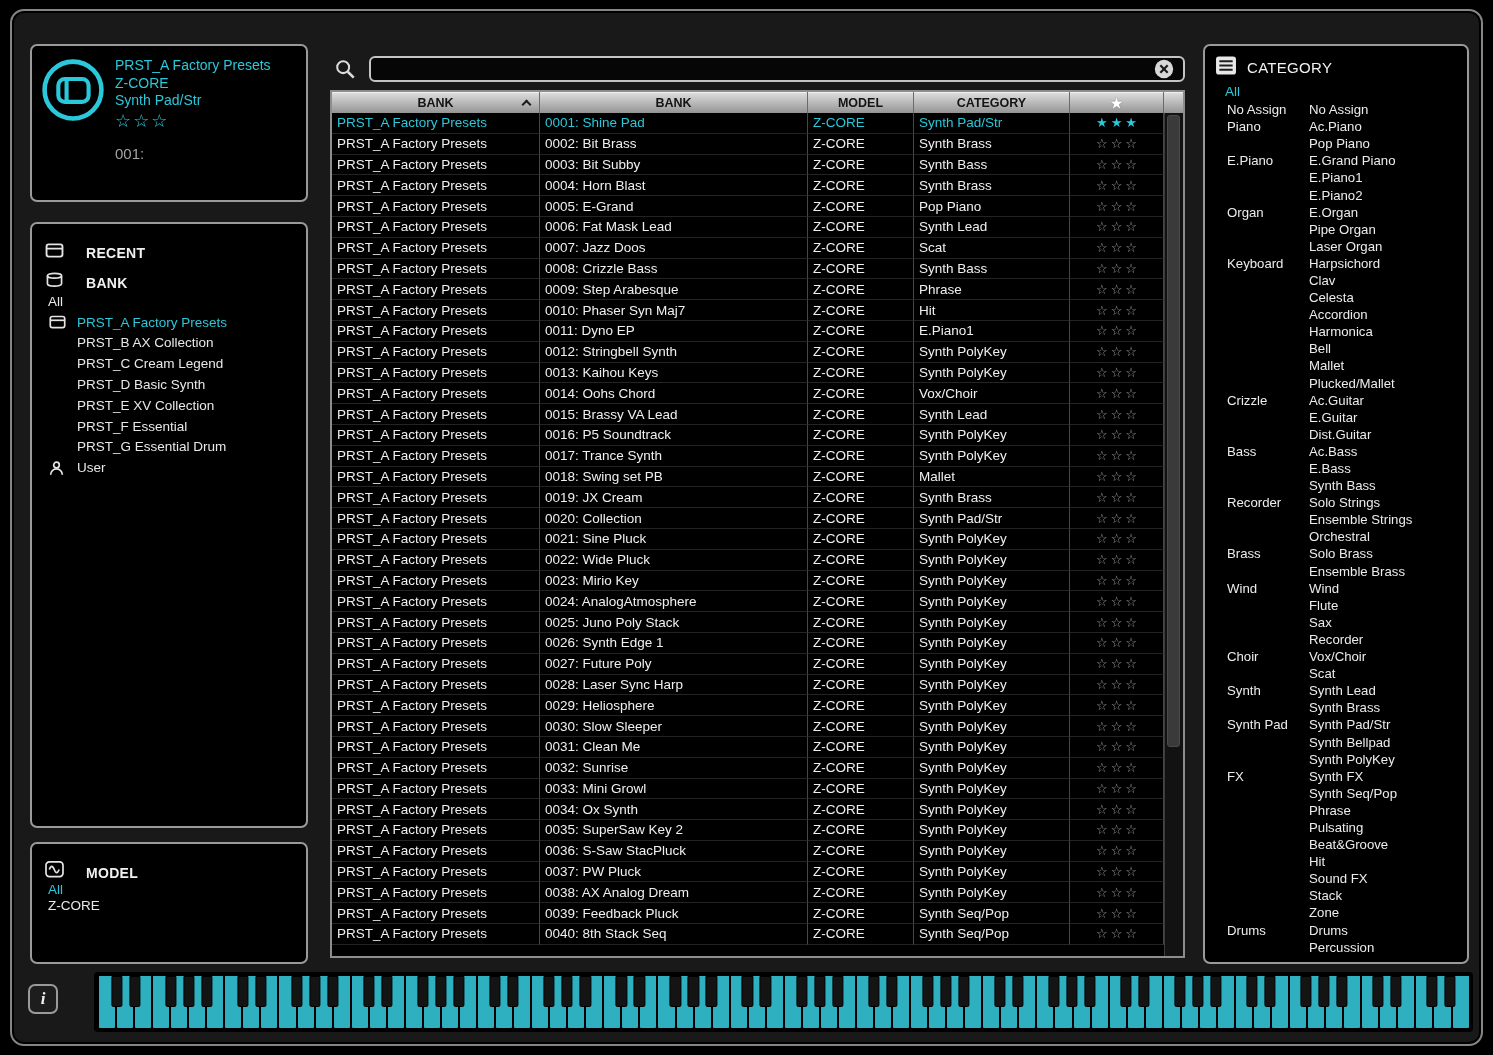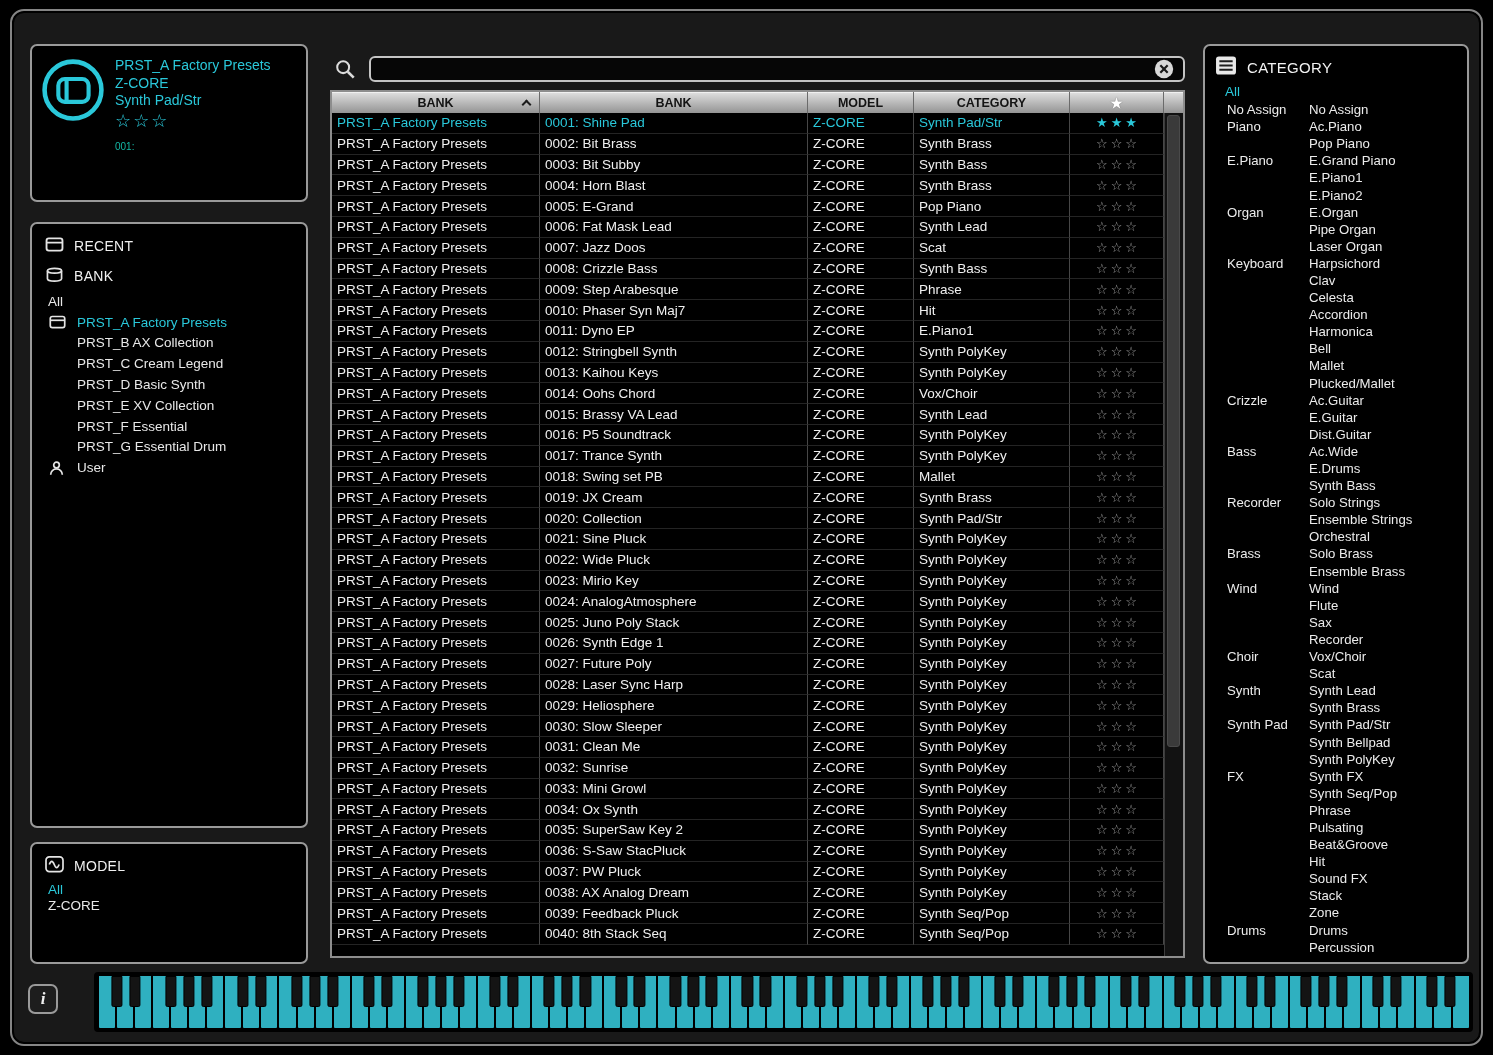--- a/index.html
+++ b/index.html
@@ -9,27 +9,27 @@
   .frame{position:absolute;left:10px;top:9px;width:1473px;height:1037px;background:#191919;
          border:2px solid #858585;border-radius:14px;box-shadow:0 0 0 2px #000 inset;}
   .panel{position:absolute;background:#000;border:2px solid #9a9a9a;border-radius:7px;overflow:hidden;}
 
   
   .preset-box{left:30px;top:44px;width:278px;height:158px;}
   .preset-top{display:flex;padding:11px 6px 0 8px;gap:9px;}
   .preset-icon{flex:none;line-height:0;}
   .preset-meta{font-size:14px;line-height:17.5px;color:#2ac8da;}
   .preset-stars{font-size:18px;letter-spacing:2px;color:#2ac8da;line-height:20px;margin-top:1px;}
-  .preset-number{color:#14b8a6;font-size:10px;margin-top:7px;}
+  .preset-number{color:#a3a3a3;font-size:15px;margin-top:14px;}
   .preset-name{color:#2ac8da;font-size:27px;padding-left:8px;margin-top:-4px;white-space:nowrap;}
 
   
   .bank-box{left:30px;top:222px;width:278px;height:606px;}
-  .section-row{height:30px;display:flex;align-items:center;gap:10px;padding-left:13px;
-               color:#f0f0f0;font-size:14px;letter-spacing:.3px;}
+  .section-row{height:30px;display:flex;align-items:flex-end;gap:22px;padding-left:13px;
+               color:#f0f0f0;font-size:14px;letter-spacing:.3px;font-weight:bold;}
   .bank-box .section-row:first-child{margin-top:7px;}
   .side-item{height:20.8px;display:flex;align-items:center;font-size:13.5px;color:#e8e8e8;white-space:nowrap;}
   .side-item.all{padding-left:16px;}
   .bank-item{padding-left:45px;position:relative;}
   .bank-item.sel{color:#2ac8da;}
   .mini-icon{position:absolute;left:17px;top:50%;transform:translateY(-50%);line-height:0;}
 
   
   .model-box{left:30px;top:842px;width:278px;height:122px;}
   .model-box .section-row{margin-top:7px;}
@@ -751,25 +751,25 @@
         <div class="cat-row">
           <div class="cat-left"></div>
           <div class="cat-item">E.Guitar</div>
         </div>
         <div class="cat-row">
           <div class="cat-left"></div>
           <div class="cat-item">Dist.Guitar</div>
         </div>
         <div class="cat-row">
           <div class="cat-left">Bass</div>
-          <div class="cat-item">Ac.Wide</div>
-        </div>
-        <div class="cat-row">
-          <div class="cat-left"></div>
-          <div class="cat-item">E.Drums</div>
+          <div class="cat-item">Ac.Bass</div>
+        </div>
+        <div class="cat-row">
+          <div class="cat-left"></div>
+          <div class="cat-item">E.Bass</div>
         </div>
         <div class="cat-row">
           <div class="cat-left"></div>
           <div class="cat-item">Synth Bass</div>
         </div>
         <div class="cat-row">
           <div class="cat-left">Recorder</div>
           <div class="cat-item">Solo Strings</div>
         </div>
         <div class="cat-row">

